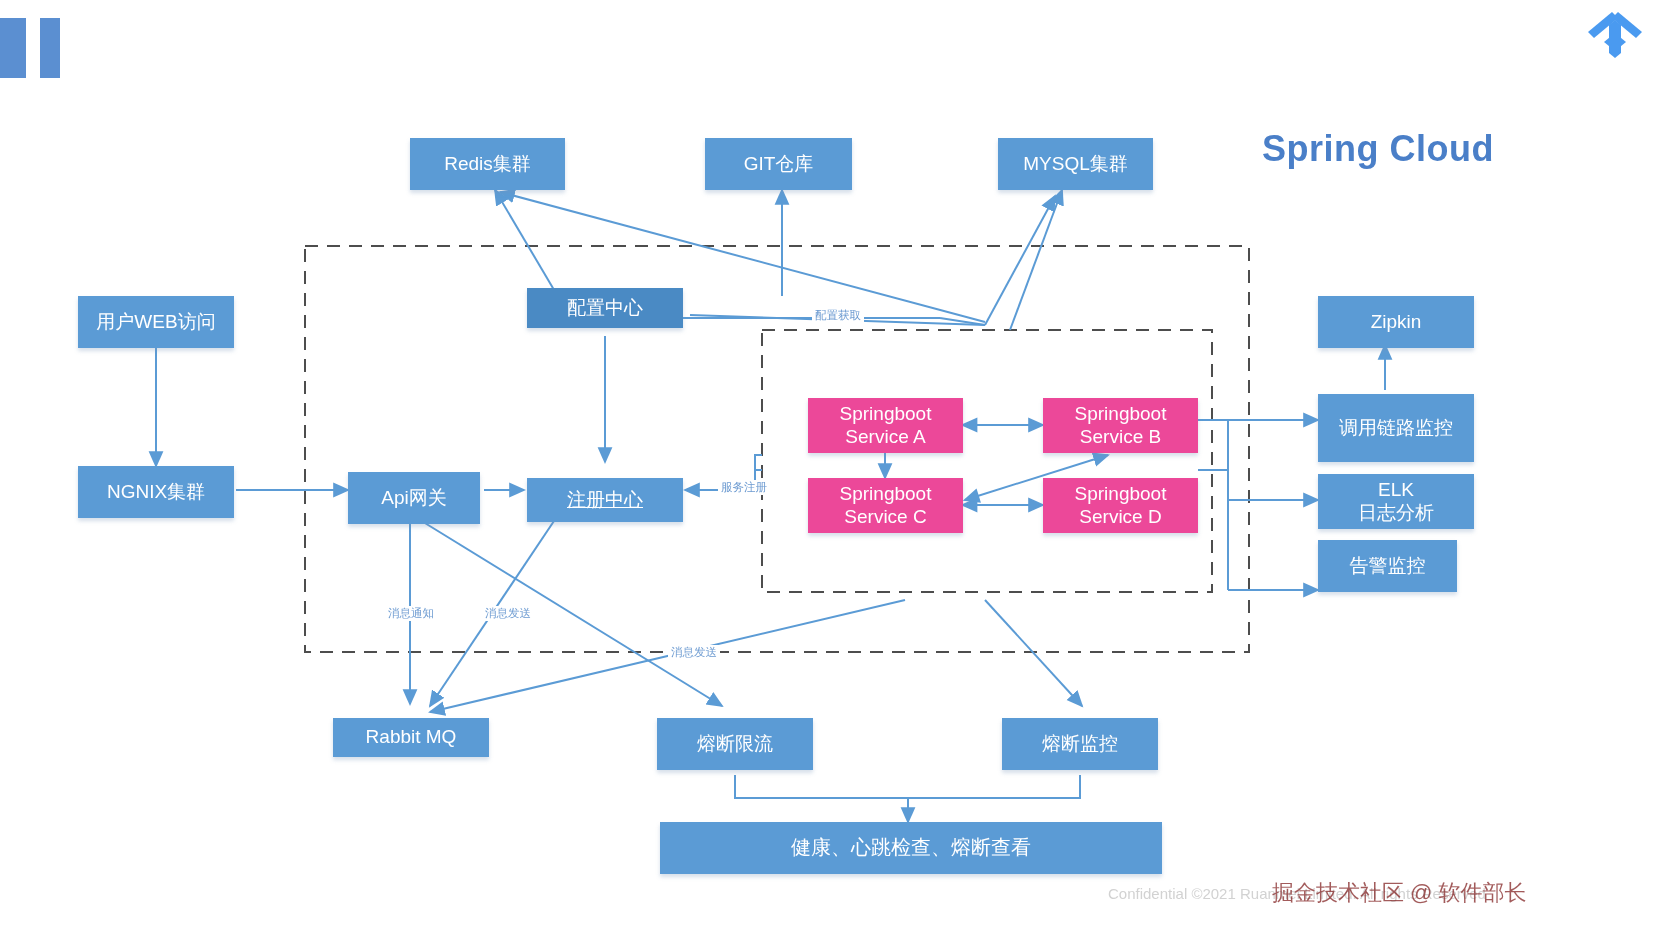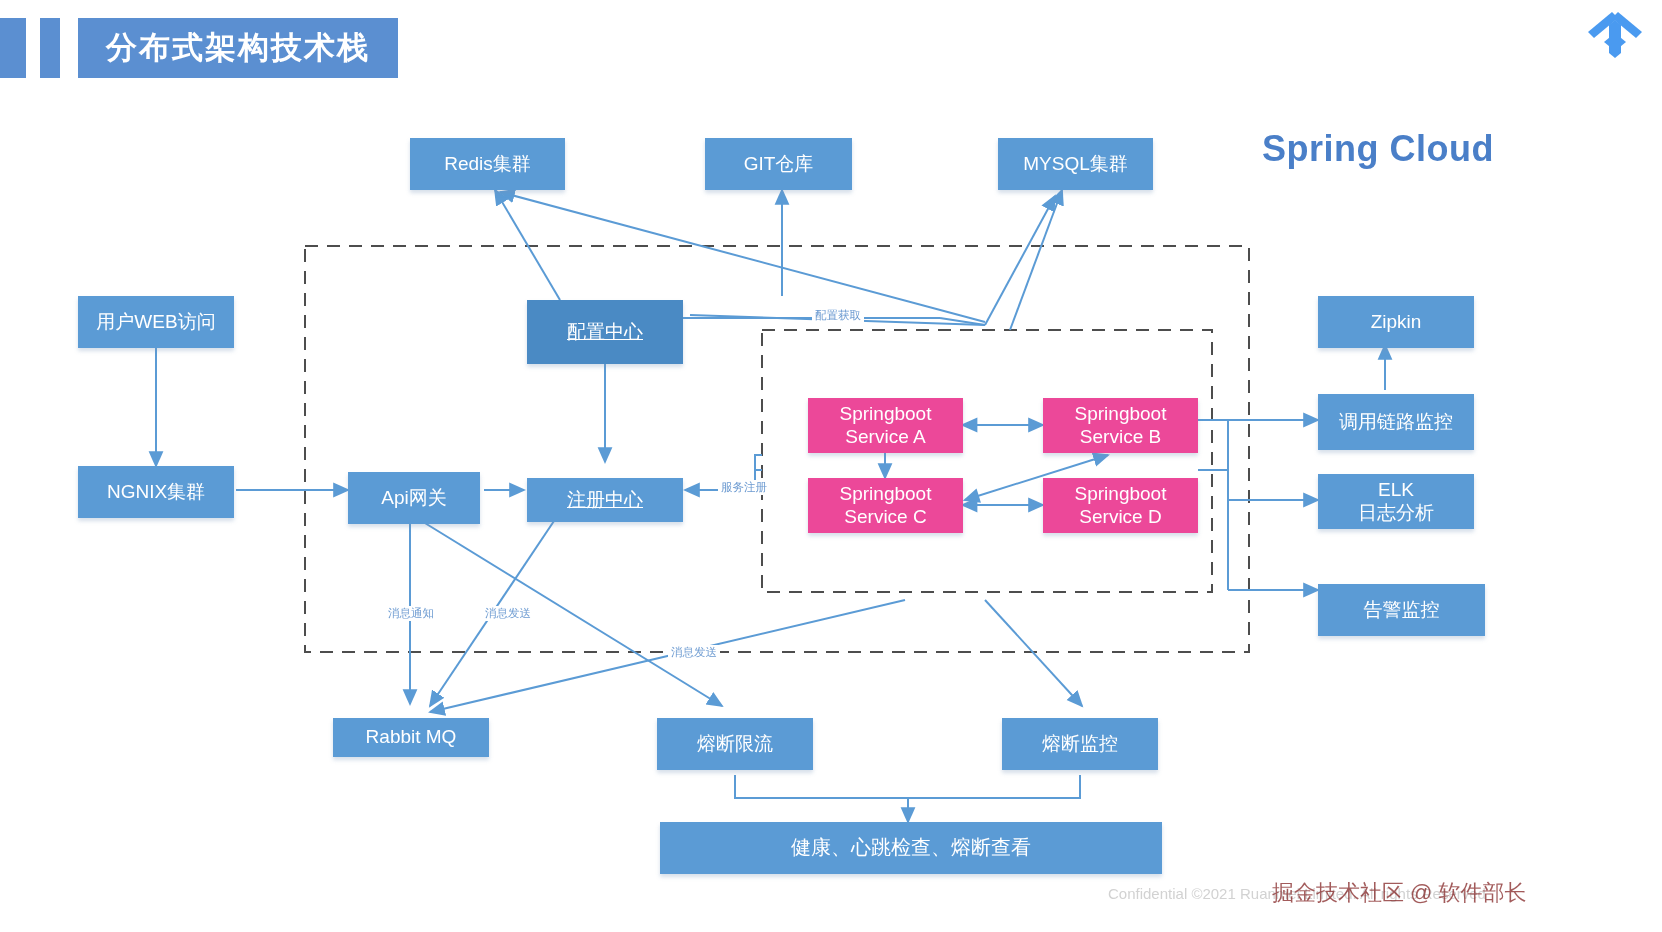--- a/index.html
+++ b/index.html
@@ -35,21 +35,20 @@
   .foot{position:absolute;white-space:nowrap;}
   #foot-confidential{left:1108px;top:885px;color:#d2d2d2;font-size:15px;}
   #foot-watermark{left:1272px;top:878px;color:#7f1d1d;font-size:22px;opacity:.72;}
 </style>
 </head>
 <body>
 
 <div id="header-bar">
   <div class="hdr-tick"></div>
   <div class="hdr-tick second"></div>
-  <div id="title-plate">分布式架构技术栈</div>
 </div>
 
 <svg id="brand-logo" viewBox="0 0 66 56">
   <g fill="#4a9af0">
     <polygon points="6,24 30,4 36,10 12,30"></polygon>
     <polygon points="60,24 36,4 30,10 54,30"></polygon>
     <polygon points="22,34 33,25 44,34 33,43"></polygon>
     <polygon points="33,12 39,17 39,45 33,50 27,45 27,17"></polygon>
   </g>
 </svg>
@@ -134,40 +133,40 @@
 <div class="node blue" style="left:705px;top:138px;width:147px;height:52px;">GIT仓库</div>
 
 <div class="node blue" style="left:998px;top:138px;width:155px;height:52px;">MYSQL集群</div>
 
 <div id="sc-title">Spring Cloud</div>
 
 <div class="node blue" style="left:78px;top:296px;width:156px;height:52px;">用户WEB访问</div>
 
 <div class="node blue" style="left:78px;top:466px;width:156px;height:52px;">NGNIX集群</div>
 
-<div class="node blue-d" style="left:527px;top:300px;width:156px;height:64px;text-decoration:underline;">配置中心</div>
+<div class="node blue-d" style="left:527px;top:288px;width:156px;height:40px;">配置中心</div>
 
 <div class="node blue" style="left:348px;top:472px;width:132px;height:52px;text-align:center;">Api网关</div>
 
 <div class="node blue" style="left:527px;top:478px;width:156px;height:44px;text-decoration:underline;">注册中心</div>
 
 <div class="node green" style="left:808px;top:398px;width:155px;height:55px;white-space:pre-line;">Springboot
 Service A</div>
 <div class="node green" style="left:1043px;top:398px;width:155px;height:55px;white-space:pre-line;">Springboot
 Service B</div>
 <div class="node green" style="left:808px;top:478px;width:155px;height:55px;white-space:pre-line;">Springboot
 Service C</div>
 <div class="node green" style="left:1043px;top:478px;width:155px;height:55px;white-space:pre-line;">Springboot
 Service D</div>
 
 <div class="node blue" style="left:1318px;top:296px;width:156px;height:52px;">Zipkin</div>
-<div class="node blue" style="left:1318px;top:394px;width:156px;height:56px;">调用链路监控</div>
+<div class="node blue" style="left:1318px;top:394px;width:156px;height:68px;">调用链路监控</div>
 <div class="node blue" style="left:1318px;top:474px;width:156px;height:55px;white-space:pre-line;">ELK
 日志分析</div>
-<div class="node blue" style="left:1318px;top:584px;width:167px;height:52px;">告警监控</div>
+<div class="node blue" style="left:1318px;top:540px;width:139px;height:52px;">告警监控</div>
 
 <div class="node blue" style="left:333px;top:718px;width:156px;height:39px;">Rabbit MQ</div>
 <div class="node blue" style="left:657px;top:718px;width:156px;height:52px;">熔断限流</div>
 <div class="node blue" style="left:1002px;top:718px;width:156px;height:52px;">熔断监控</div>
 
 <div class="node blue wide" style="left:660px;top:822px;width:502px;height:52px;">健康、心跳检查、熔断查看</div>
 
 <span class="edge-label" style="left:812px;top:308px;">配置获取</span>
 <span class="edge-label" style="left:718px;top:480px;">服务注册</span>
 <span class="edge-label" style="left:385px;top:606px;">消息通知</span>

